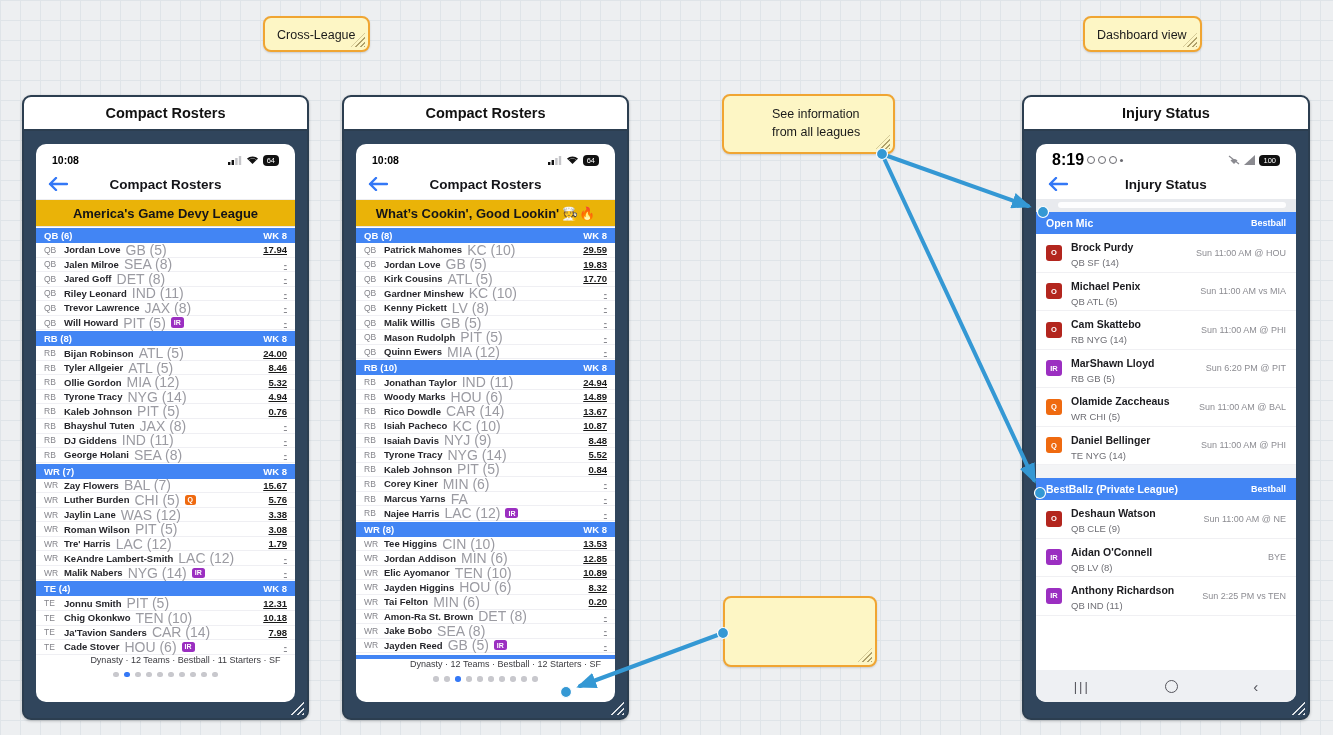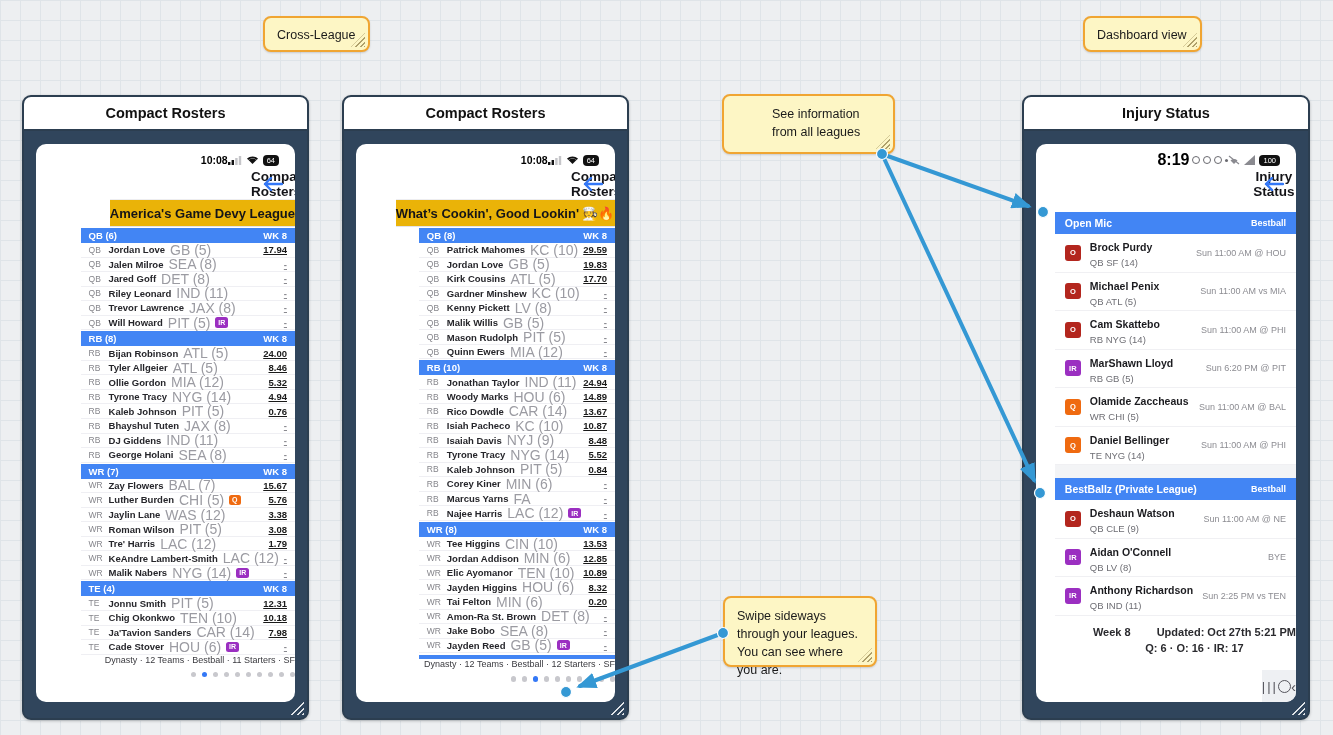--- a/index.html
+++ b/index.html
@@ -15,21 +15,21 @@
   
   .window { position:absolute; border:2.5px solid #2c3e50; border-radius:9px;
             background:#30455c; overflow:hidden; box-shadow:0 1px 3px rgba(0,0,0,.25); }
   .w1 { left:22px;  top:95px; width:287px; height:625px; }
   .w2 { left:342px; top:95px; width:287px; height:625px; }
   .w3 { left:1022px;top:95px; width:288px; height:625px; }
   .window-title { background:#fff; height:34px; display:flex; align-items:center; justify-content:center;
                   font-weight:700; font-size:14.5px; color:#111; border-bottom:2.5px solid #2c3e50; }
   .window-body { position:relative; height:calc(100% - 34px); padding:13px 12px 16px; }
   .phone { background:#fff; border-radius:10px; height:100%; overflow:hidden;
-           display:flex; flex-direction:column;align-items:flex-end; }
+           display:flex; flex-direction:column; }
   .win-handle { position:absolute; right:3px; bottom:3px; width:17px; height:17px;
     clip-path:polygon(100% 0,100% 100%,0 100%);
     background:repeating-linear-gradient(135deg,transparent 0 2.5px,rgba(255,255,255,.85) 2.5px 4px); }
   
   .statusbar { height:25px; padding:7px 16px 0; display:flex; justify-content:space-between;
                align-items:center; font-weight:700; font-size:10.5px; color:#000; flex:none; }
   .sicons { display:flex; align-items:center; gap:4px; }
   .battery { background:#111; color:#fff; font-size:7.5px; font-weight:400; border-radius:4px;
              padding:1px 4px; line-height:1.2; }
   .navbar { height:30px; display:flex; align-items:center; padding:0 12px; position:relative; flex:none; }
@@ -105,21 +105,20 @@
 </div>
 <div class="sticky s2">
   <span>Dashboard view</span>
   <span class="note-handle"></span>
 </div>
 <div class="sticky s3">
   <span>See information from all leagues</span>
   <span class="note-handle"></span>
 </div>
 <div class="sticky s4">
-  <span>Swipe sideways through your leagues. You can see where you are.</span>
   <span class="note-handle"></span>
 </div>
 
 <svg id="arrows" viewBox="0 0 1333 735">
   <defs>
     <marker id="ah" viewBox="0 0 20 16" refX="16" refY="8" markerWidth="20" markerHeight="16" markerUnits="userSpaceOnUse" orient="auto">
       <path d="M0,0 L20,8 L0,16 Z" fill="#3498d4"></path>
     </marker>
   </defs>
   <g stroke="#3498d4" stroke-width="4" stroke-linecap="round">
@@ -652,27 +651,20 @@
             <span class="ibadge b-IR">IR</span>
             <div><span class="iname">Aidan O'Connell</span><div class="isub">QB LV (8)</div></div>
             <span class="iwhen">BYE</span>
           </div>
           <div class="irow">
             <span class="ibadge b-IR">IR</span>
             <div><span class="iname">Anthony Richardson</span><div class="isub">QB IND (11)</div></div>
             <span class="iwhen">Sun 2:25 PM vs TEN</span>
           </div>
         </div>
-      <div class="ifooter">
-        <div class="l1">
-          <span>Week 8</span>
-          <span>Updated: Oct 27th 5:21 PM</span>
-        </div>
-        <div class="l2">Q: 6 · O: 16 · IR: 17</div>
-      </div>
       <div class="androidnav">
         <span class="an-bars">|||</span>
         <span class="an-circle" style="border-radius:50%;"></span>
         <span class="an-back">‹</span>
       </div>
     </div>
   </div>
   <span class="win-handle"></span>
 </div>
 

